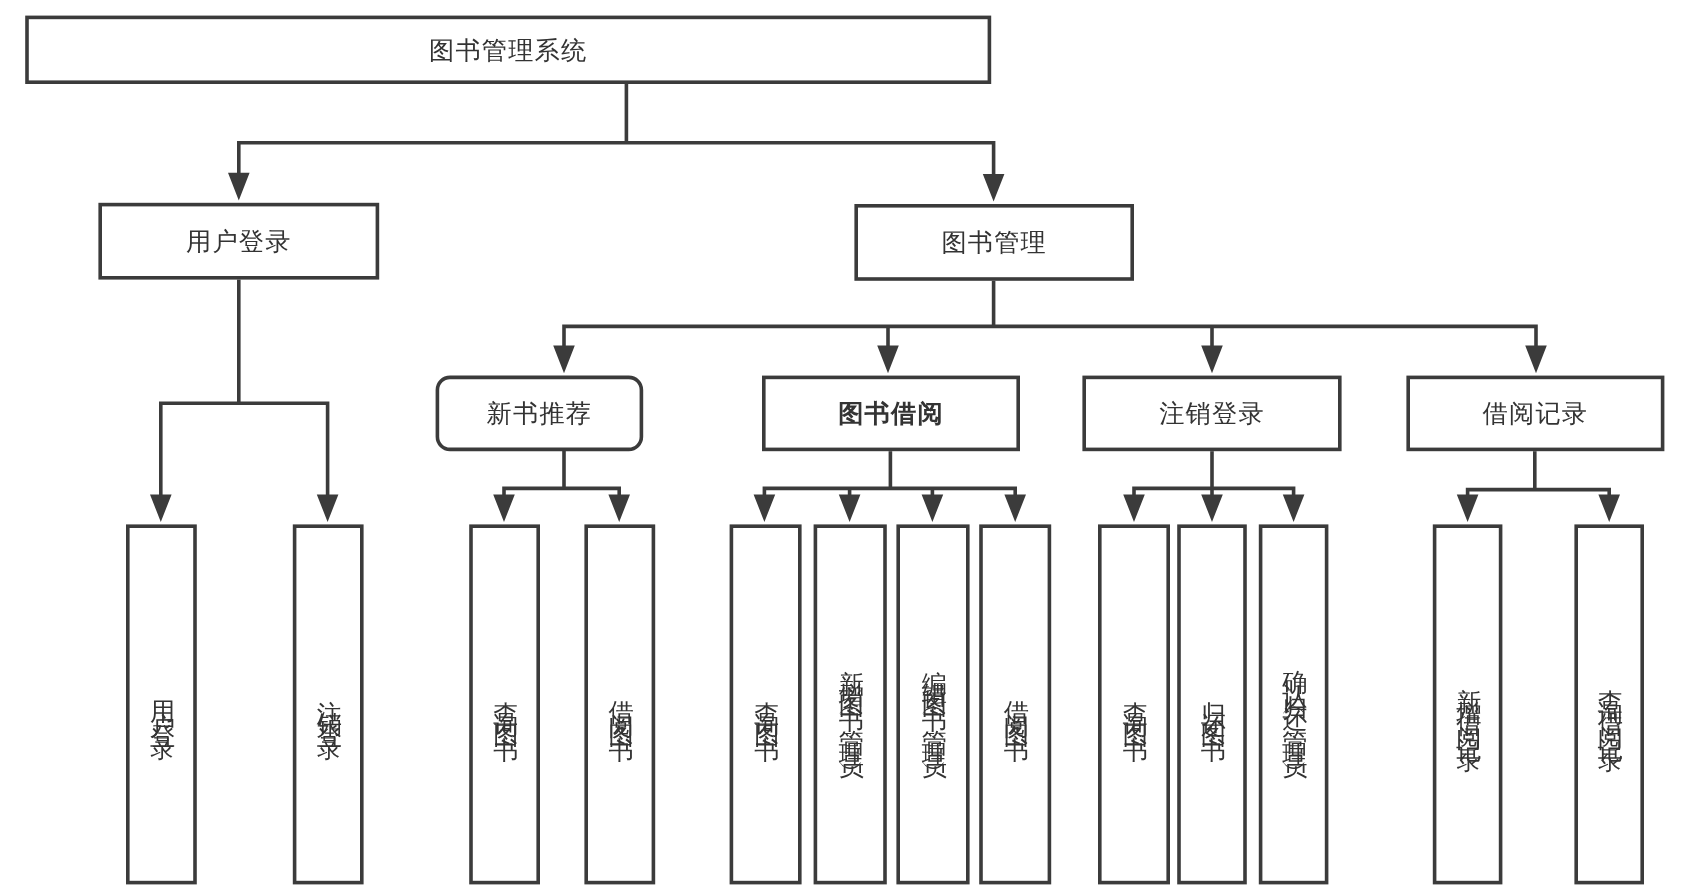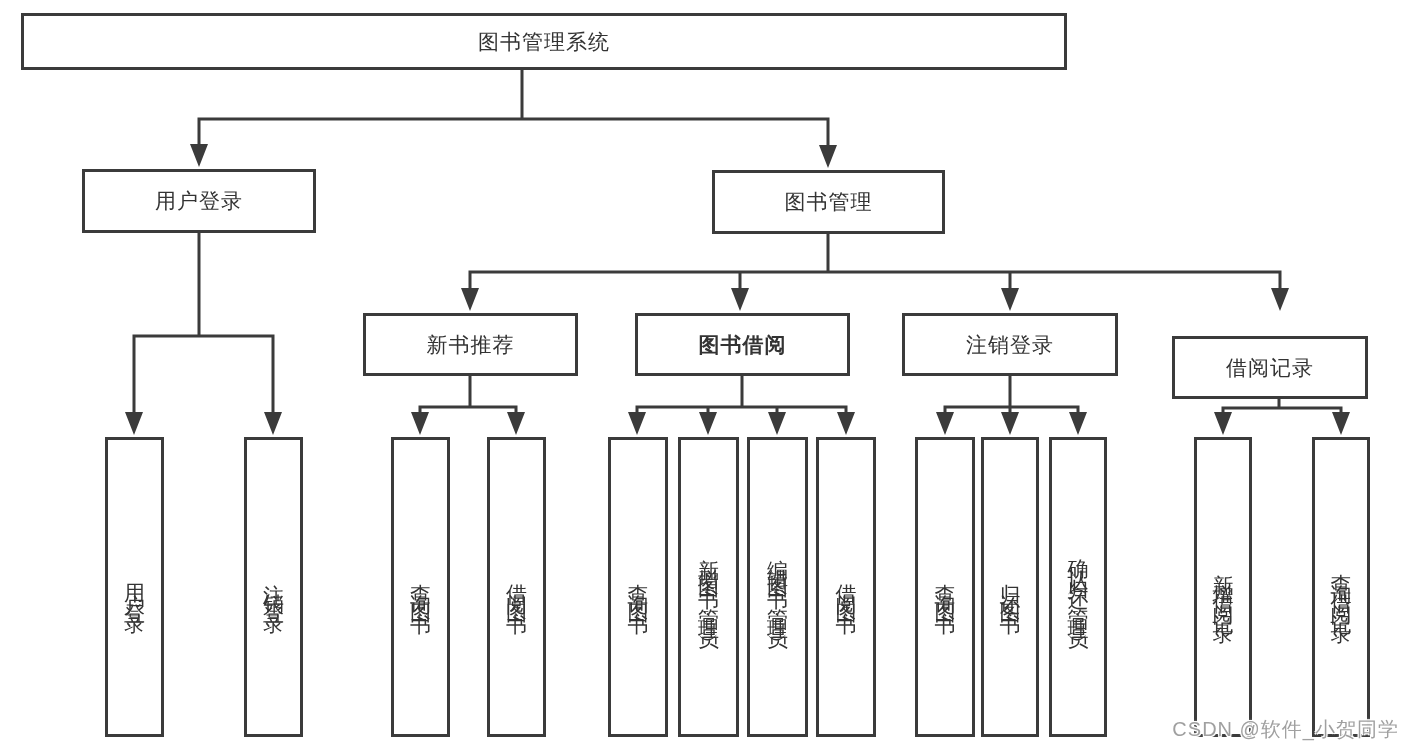--- a/index.html
+++ b/index.html
@@ -47,41 +47,41 @@
 </head>
 <body>
 
 <div id="stage">
 
   <svg id="wires" width="1405" height="747" viewBox="0 0 1405 747">
       <path d="M522,69 L522,119 M199,119 L828,119 M199,119 L199,152 M828,119 L828,153 M199,232 L199,336 M134,336 L273,336 M134,336 L134,420 M273,336 L273,420 M828,234 L828,272 M470,272 L1280,272 M470,272 L470,296 M740,272 L740,296 M1010,272 L1010,296 M1280,272 L1280,296 M470,376 L470,407 M420,407 L516,407 M420,407 L420,420 M516,407 L516,420 M742,376 L742,407 M637,407 L846,407 M637,407 L637,420 M708,407 L708,420 M777,407 L777,420 M846,407 L846,420 M1010,376 L1010,407 M945,407 L1078,407 M945,407 L945,420 M1010,407 L1010,420 M1078,407 L1078,420 M1279,376 L1279,408 M1223,408 L1341,408 M1223,408 L1223,420 M1341,408 L1341,420 " stroke="#3b3b3b" stroke-width="3" fill="none" stroke-linecap="square"></path>
       <path d="M190,144 L208,144 L199,167 Z M819,145 L837,145 L828,168 Z M125,412 L143,412 L134,435 Z M264,412 L282,412 L273,435 Z M461,288 L479,288 L470,311 Z M731,288 L749,288 L740,311 Z M1001,288 L1019,288 L1010,311 Z M1271,288 L1289,288 L1280,311 Z M411,412 L429,412 L420,435 Z M507,412 L525,412 L516,435 Z M628,412 L646,412 L637,435 Z M699,412 L717,412 L708,435 Z M768,412 L786,412 L777,435 Z M837,412 L855,412 L846,435 Z M936,412 L954,412 L945,435 Z M1001,412 L1019,412 L1010,435 Z M1069,412 L1087,412 L1078,435 Z M1214,412 L1232,412 L1223,435 Z M1332,412 L1350,412 L1341,435 Z " fill="#3b3b3b"></path>
     </svg>
 
-  <div class="box h-box root-box" style="left:21px;top:13px;width:1046px;height:57px;">
+  <div class="box h-box root-box" style="left:21px;top:13px;width:805px;height:57px;">
     <span>图书管理系统</span>
   </div>
 
   <div class="box h-box" style="left:82px;top:169px;width:234px;height:64px;">
     <span>用户登录</span>
   </div>
   <div class="box h-box" style="left:712px;top:170px;width:233px;height:64px;">
     <span>图书管理</span>
   </div>
 
-  <div class="box h-box" style="left:363px;top:313px;width:215px;height:63px;">
+  <div class="box h-box" style="left:363px;top:313px;width:173px;height:63px;border-radius:12px;">
     <span>新书推荐</span>
   </div>
   <div class="box h-box" style="left:635px;top:313px;width:215px;height:63px;font-weight:bold;">
     <span>图书借阅</span>
   </div>
   <div class="box h-box" style="left:902px;top:313px;width:216px;height:63px;">
     <span>注销登录</span>
   </div>
-  <div class="box h-box" style="left:1172px;top:313px;width:196px;height:63px;margin-top:23px;">
+  <div class="box h-box" style="left:1172px;top:313px;width:215px;height:63px;">
     <span>借阅记录</span>
   </div>
 
   <div class="box v-box" style="left:105px;top:437px;width:59px;height:300px;">
     <span>用户登录</span>
   </div>
   <div class="box v-box" style="left:244px;top:437px;width:59px;height:300px;">
     <span>注销登录</span>
   </div>
 
@@ -115,14 +115,13 @@
     <span>确认归还（管理员）</span>
   </div>
 
   <div class="box v-box" style="left:1194px;top:437px;width:58px;height:300px;">
     <span>新增借阅记录</span>
   </div>
   <div class="box v-box" style="left:1312px;top:437px;width:58px;height:300px;">
     <span>查询借阅记录</span>
   </div>
 
-  <div id="watermark">CSDN @软件_小贺同学</div>
 </div>
 
 </body></html>

